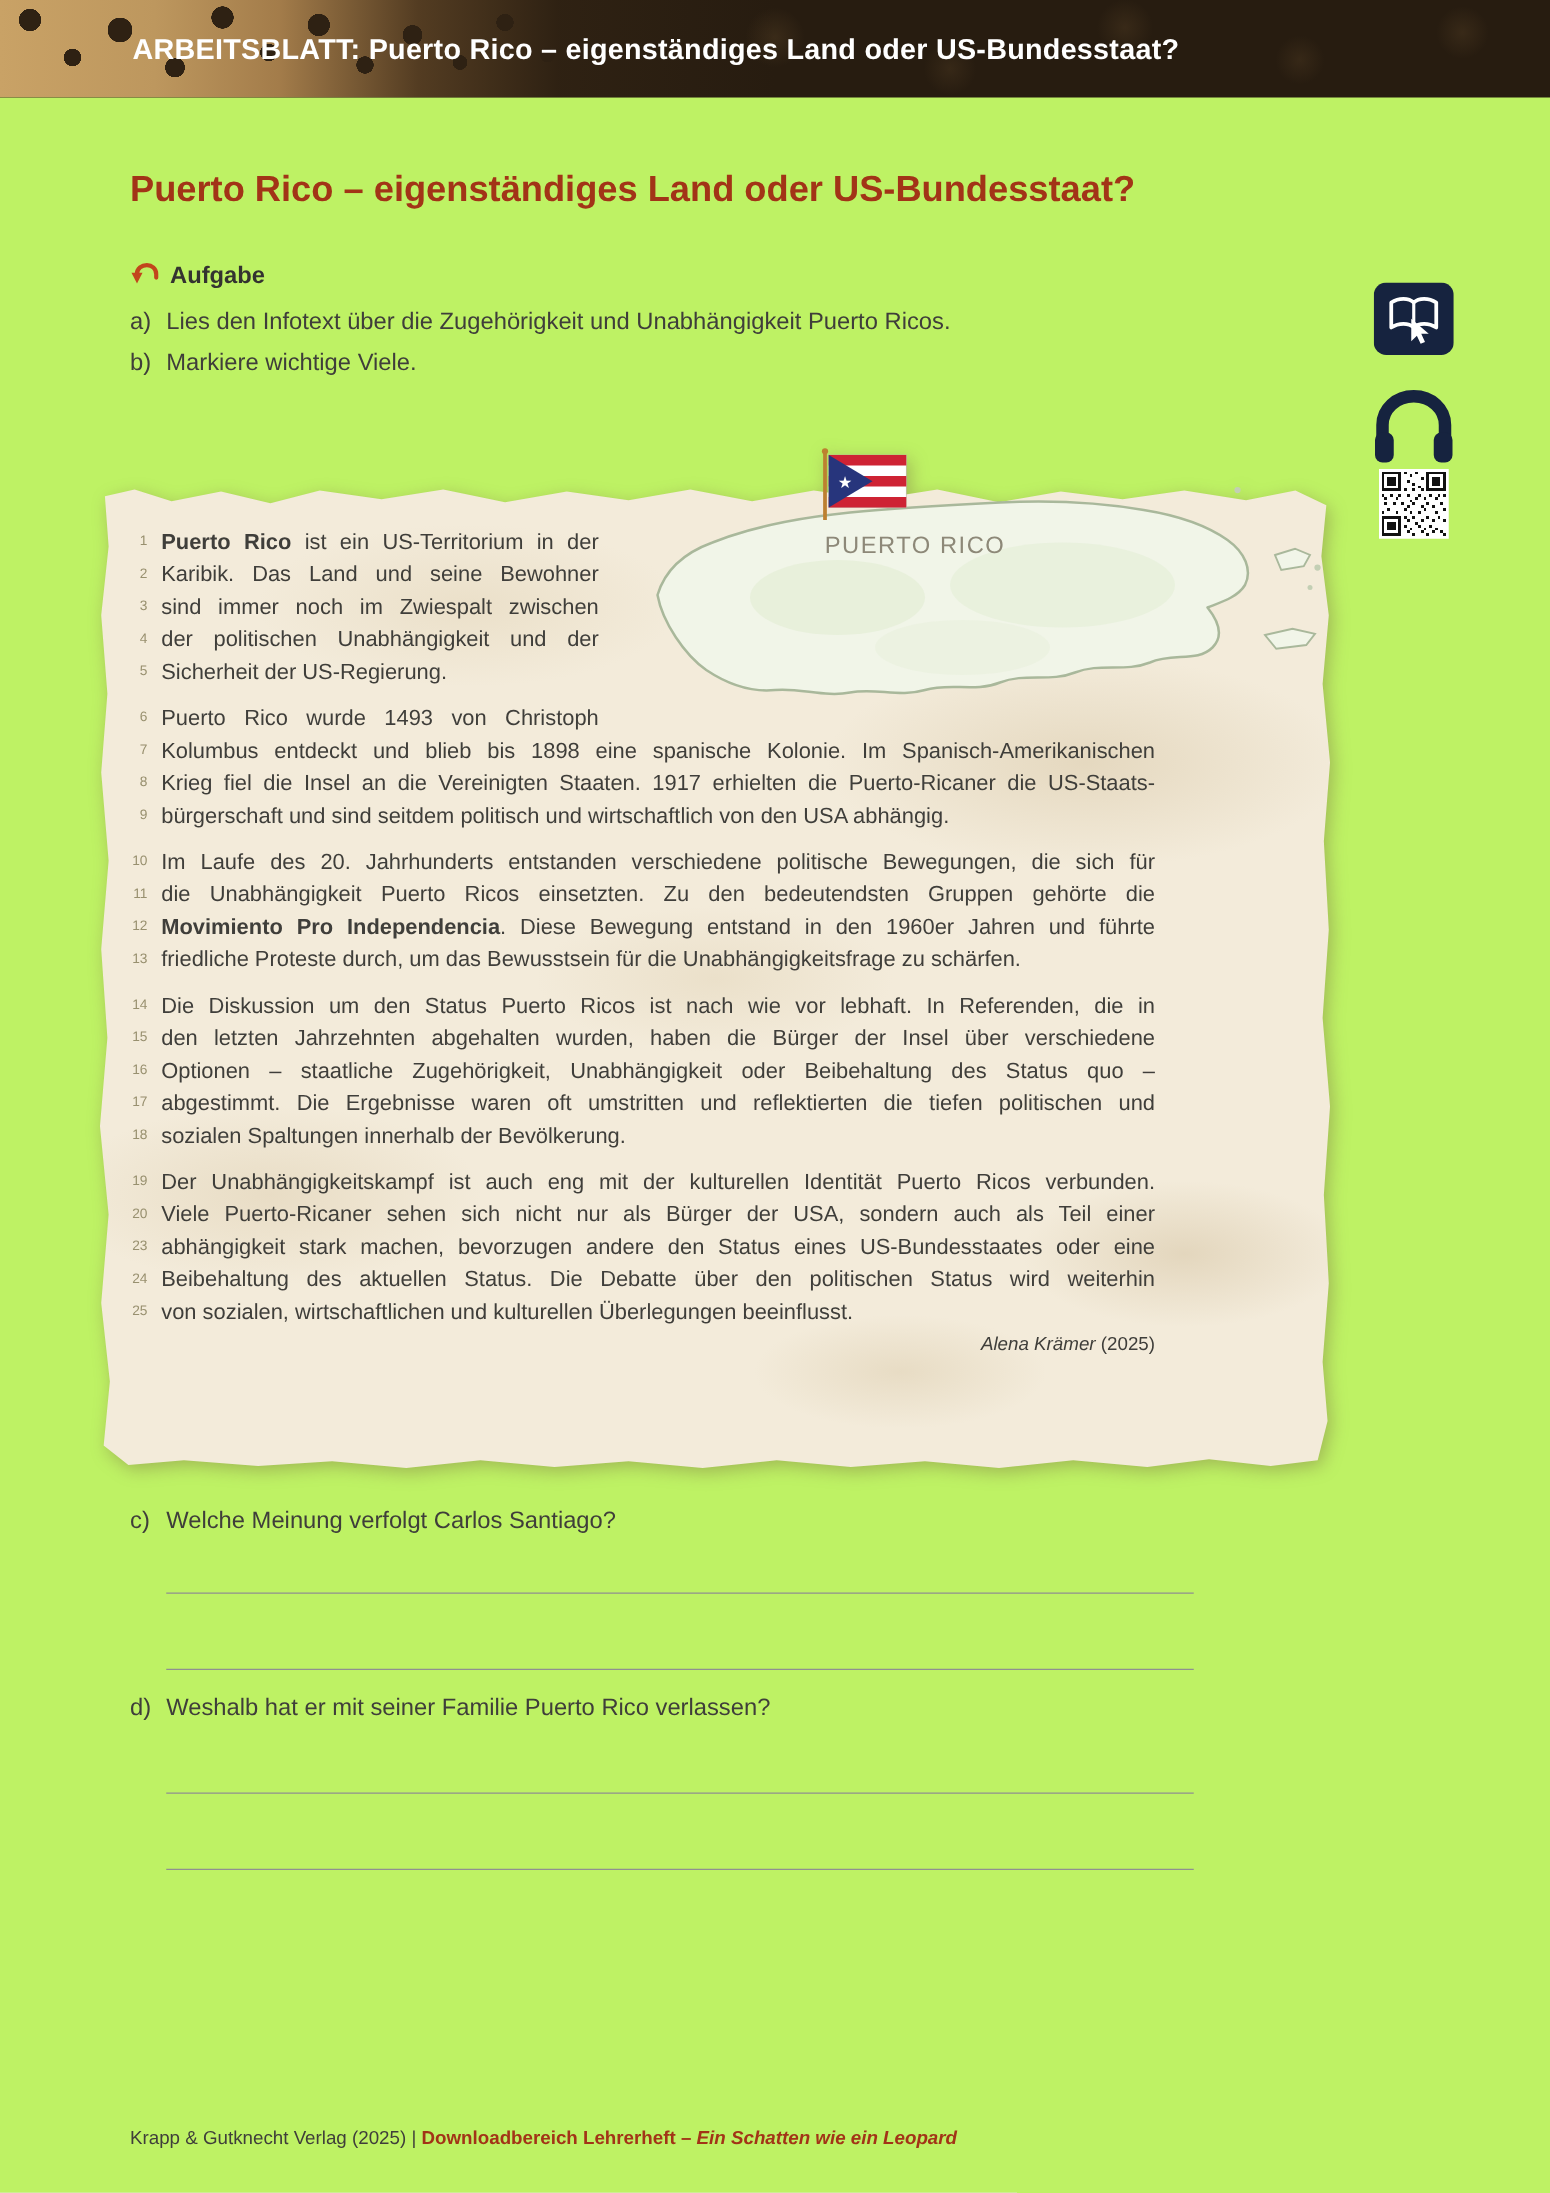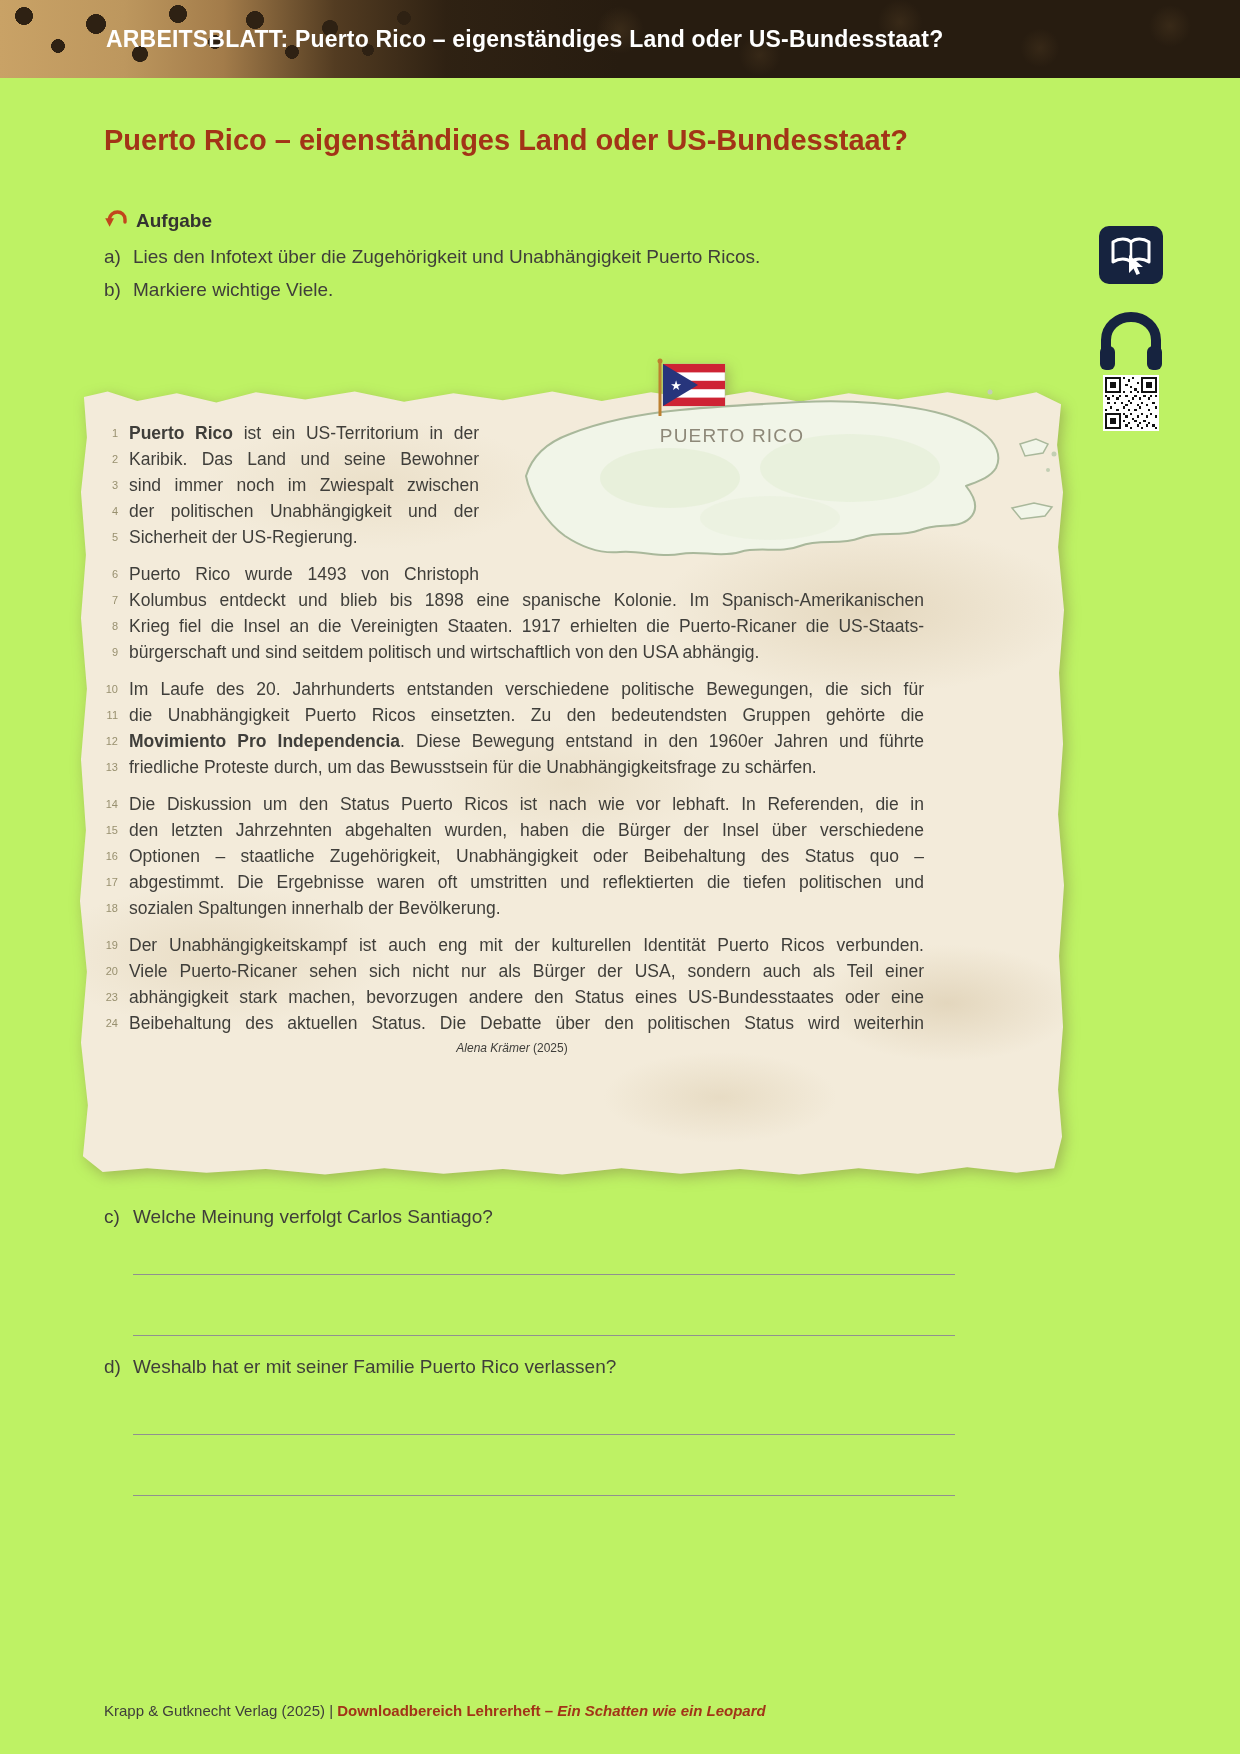--- a/index.html
+++ b/index.html
@@ -25,21 +25,21 @@
       radial-gradient(circle 6px at 438px 44px,#2e2113 98%,transparent 100%),
       radial-gradient(circle 34px at 620px 30px,rgba(125,95,55,.22),transparent 70%),
       radial-gradient(circle 30px at 760px 55px,rgba(125,95,55,.18),transparent 70%),
       radial-gradient(circle 32px at 900px 22px,rgba(125,95,55,.2),transparent 70%),
       radial-gradient(circle 28px at 1040px 48px,rgba(125,95,55,.18),transparent 70%),
       radial-gradient(circle 30px at 1170px 26px,rgba(125,95,55,.2),transparent 70%),
       linear-gradient(90deg,#c9a266 0%,#bd975e 10%,#a37c4a 18%,rgba(94,68,38,.8) 27%,rgba(56,40,22,.45) 36%,rgba(39,28,16,0) 50%);}
   .band-title{position:absolute;left:106px;top:0;line-height:78px;font-size:23px;font-weight:bold;color:#fff;letter-spacing:.2px}
 
   
-  .doc-title{position:absolute;left:104px;top:124px;margin:0;font-size:29px;font-weight:bold;color:var(--accent,#a23417)}
+  .doc-title{position:absolute;left:104px;top:136px;margin:0;font-size:29px;font-weight:bold;color:var(--accent,#a23417)}
   .task{position:absolute;left:104px;top:210px;width:880px;font-size:19px}
   .task-head{display:flex;align-items:flex-start;gap:9px;font-weight:bold;margin-bottom:12px;color:#343330}
   .task-item{display:flex;margin-bottom:11px}
   .itm-label{width:29px;flex:none}
 
   
   .side-icons{position:absolute;left:1096px;top:226px;width:70px;display:flex;flex-direction:column;align-items:center}
   .icon-read{margin-bottom:26px}
   .icon-audio{margin-bottom:3px}
   .side-icons svg{display:block}
@@ -56,21 +56,21 @@
       radial-gradient(ellipse 260px 100px at 30% 12%,rgba(216,198,162,.3),transparent 65%),
       radial-gradient(ellipse 180px 70px at 65% 90%,rgba(205,185,146,.3),transparent 65%);
     clip-path:polygon(0.6% 0.9%,3% 0.2%,6% 1.4%,10% 0.4%,14% 1.6%,18% 0.3%,23% 1.2%,28% 0.2%,33% 1.5%,38% 0.4%,43% 1.3%,48% 0.2%,53% 1.4%,58% 0.3%,63% 1.2%,68% 0.2%,73% 1.5%,78% 0.4%,83% 1.2%,88% 0.3%,93% 1.3%,97% 0.3%,99.5% 1.8%,99.1% 7%,99.7% 13%,99.2% 20%,99.8% 28%,99.3% 36%,99.7% 45%,99.2% 54%,99.8% 63%,99.3% 72%,99.7% 81%,99.2% 89%,99.6% 95%,98.8% 99%,95% 99.6%,90% 98.9%,85% 99.7%,79% 99%,73% 99.8%,67% 99.1%,61% 99.7%,55% 99%,49% 99.8%,43% 99.1%,37% 99.7%,31% 99%,25% 99.8%,19% 99.1%,13% 99.6%,7% 99%,2.5% 99.5%,0.5% 97.5%,1% 91%,0.3% 83%,0.9% 74%,0.2% 65%,0.8% 56%,0.3% 47%,0.9% 38%,0.3% 29%,0.8% 21%,0.3% 13%,0.9% 6%);
     padding:30px 0 0 22px}
   .tline{display:flex;line-height:26px;height:26px}
   .pstart{margin-top:11px}
   .lnum{flex:none;width:18px;text-align:right;font-size:11px;color:var(--linenum,#98906f);line-height:26px;margin-right:11px}
   .ltext{font-size:17.5px;width:795px}
   .narrow .ltext{width:350px}
   .just .ltext{text-align:justify;text-align-last:justify}
-  .attribution{width:824px;text-align:center;margin-top:5px;font-size:12px}
+  .attribution{width:824px;text-align:right;margin-top:5px;font-size:15px}
   .attribution .name{font-style:italic}
   .map{position:absolute;left:442px;top:-32px;width:540px;height:240px;pointer-events:none}
 
   
   .q-block{position:absolute;left:104px;width:880px;font-size:19px}
   #q-c{top:1206px}
   #q-d{top:1356px}
   .q-head{display:flex}
   .q-label{width:29px;flex:none}
   .rule{height:0;border-bottom:1px solid var(--rule,#909090);width:822px;margin:60px 0 0 29px}
@@ -236,20 +236,24 @@
             <span class="lnum">20</span>
             <span class="ltext">Viele Puerto-Ricaner sehen sich nicht nur als Bürger der USA, sondern auch als Teil einer</span>
           </div>
           <div class="tline just">
             <span class="lnum">23</span>
             <span class="ltext">abhängigkeit stark machen, bevorzugen andere den Status eines US-Bundesstaates oder eine</span>
           </div>
           <div class="tline just">
             <span class="lnum">24</span>
             <span class="ltext">Beibehaltung des aktuellen Status. Die Debatte über den politischen Status wird weiterhin</span>
+          </div>
+          <div class="tline">
+            <span class="lnum">25</span>
+            <span class="ltext">von sozialen, wirtschaftlichen und kulturellen Überlegungen beeinflusst.</span>
           </div>
         </div>
       <div class="attribution">
         <span class="name">Alena Krämer</span><span> (2025)</span>
       </div>
     </div>
     <div class="map">
       <svg width="540" height="240" viewBox="0 0 540 240">
         <path d="M6,118 C12,98 28,84 50,76 C80,64 120,56 160,52 C200,48 240,46 280,44 C320,42 360,44 395,50 C420,54 445,62 462,74 C476,84 482,98 476,110 C470,120 456,124 446,128 C454,138 460,150 450,160 C438,172 418,164 400,172 C380,180 360,172 340,180 C320,188 300,180 280,188 C260,196 240,188 220,194 C200,200 180,192 160,196 C140,200 120,192 100,194 C80,196 60,188 45,178 C28,166 10,140 6,118 Z" fill="#f1f5e8" stroke="#a9b89b" stroke-width="2" stroke-linejoin="round"></path>
         <ellipse cx="150" cy="120" rx="70" ry="30" fill="#e4eed6" opacity="0.7"></ellipse>

